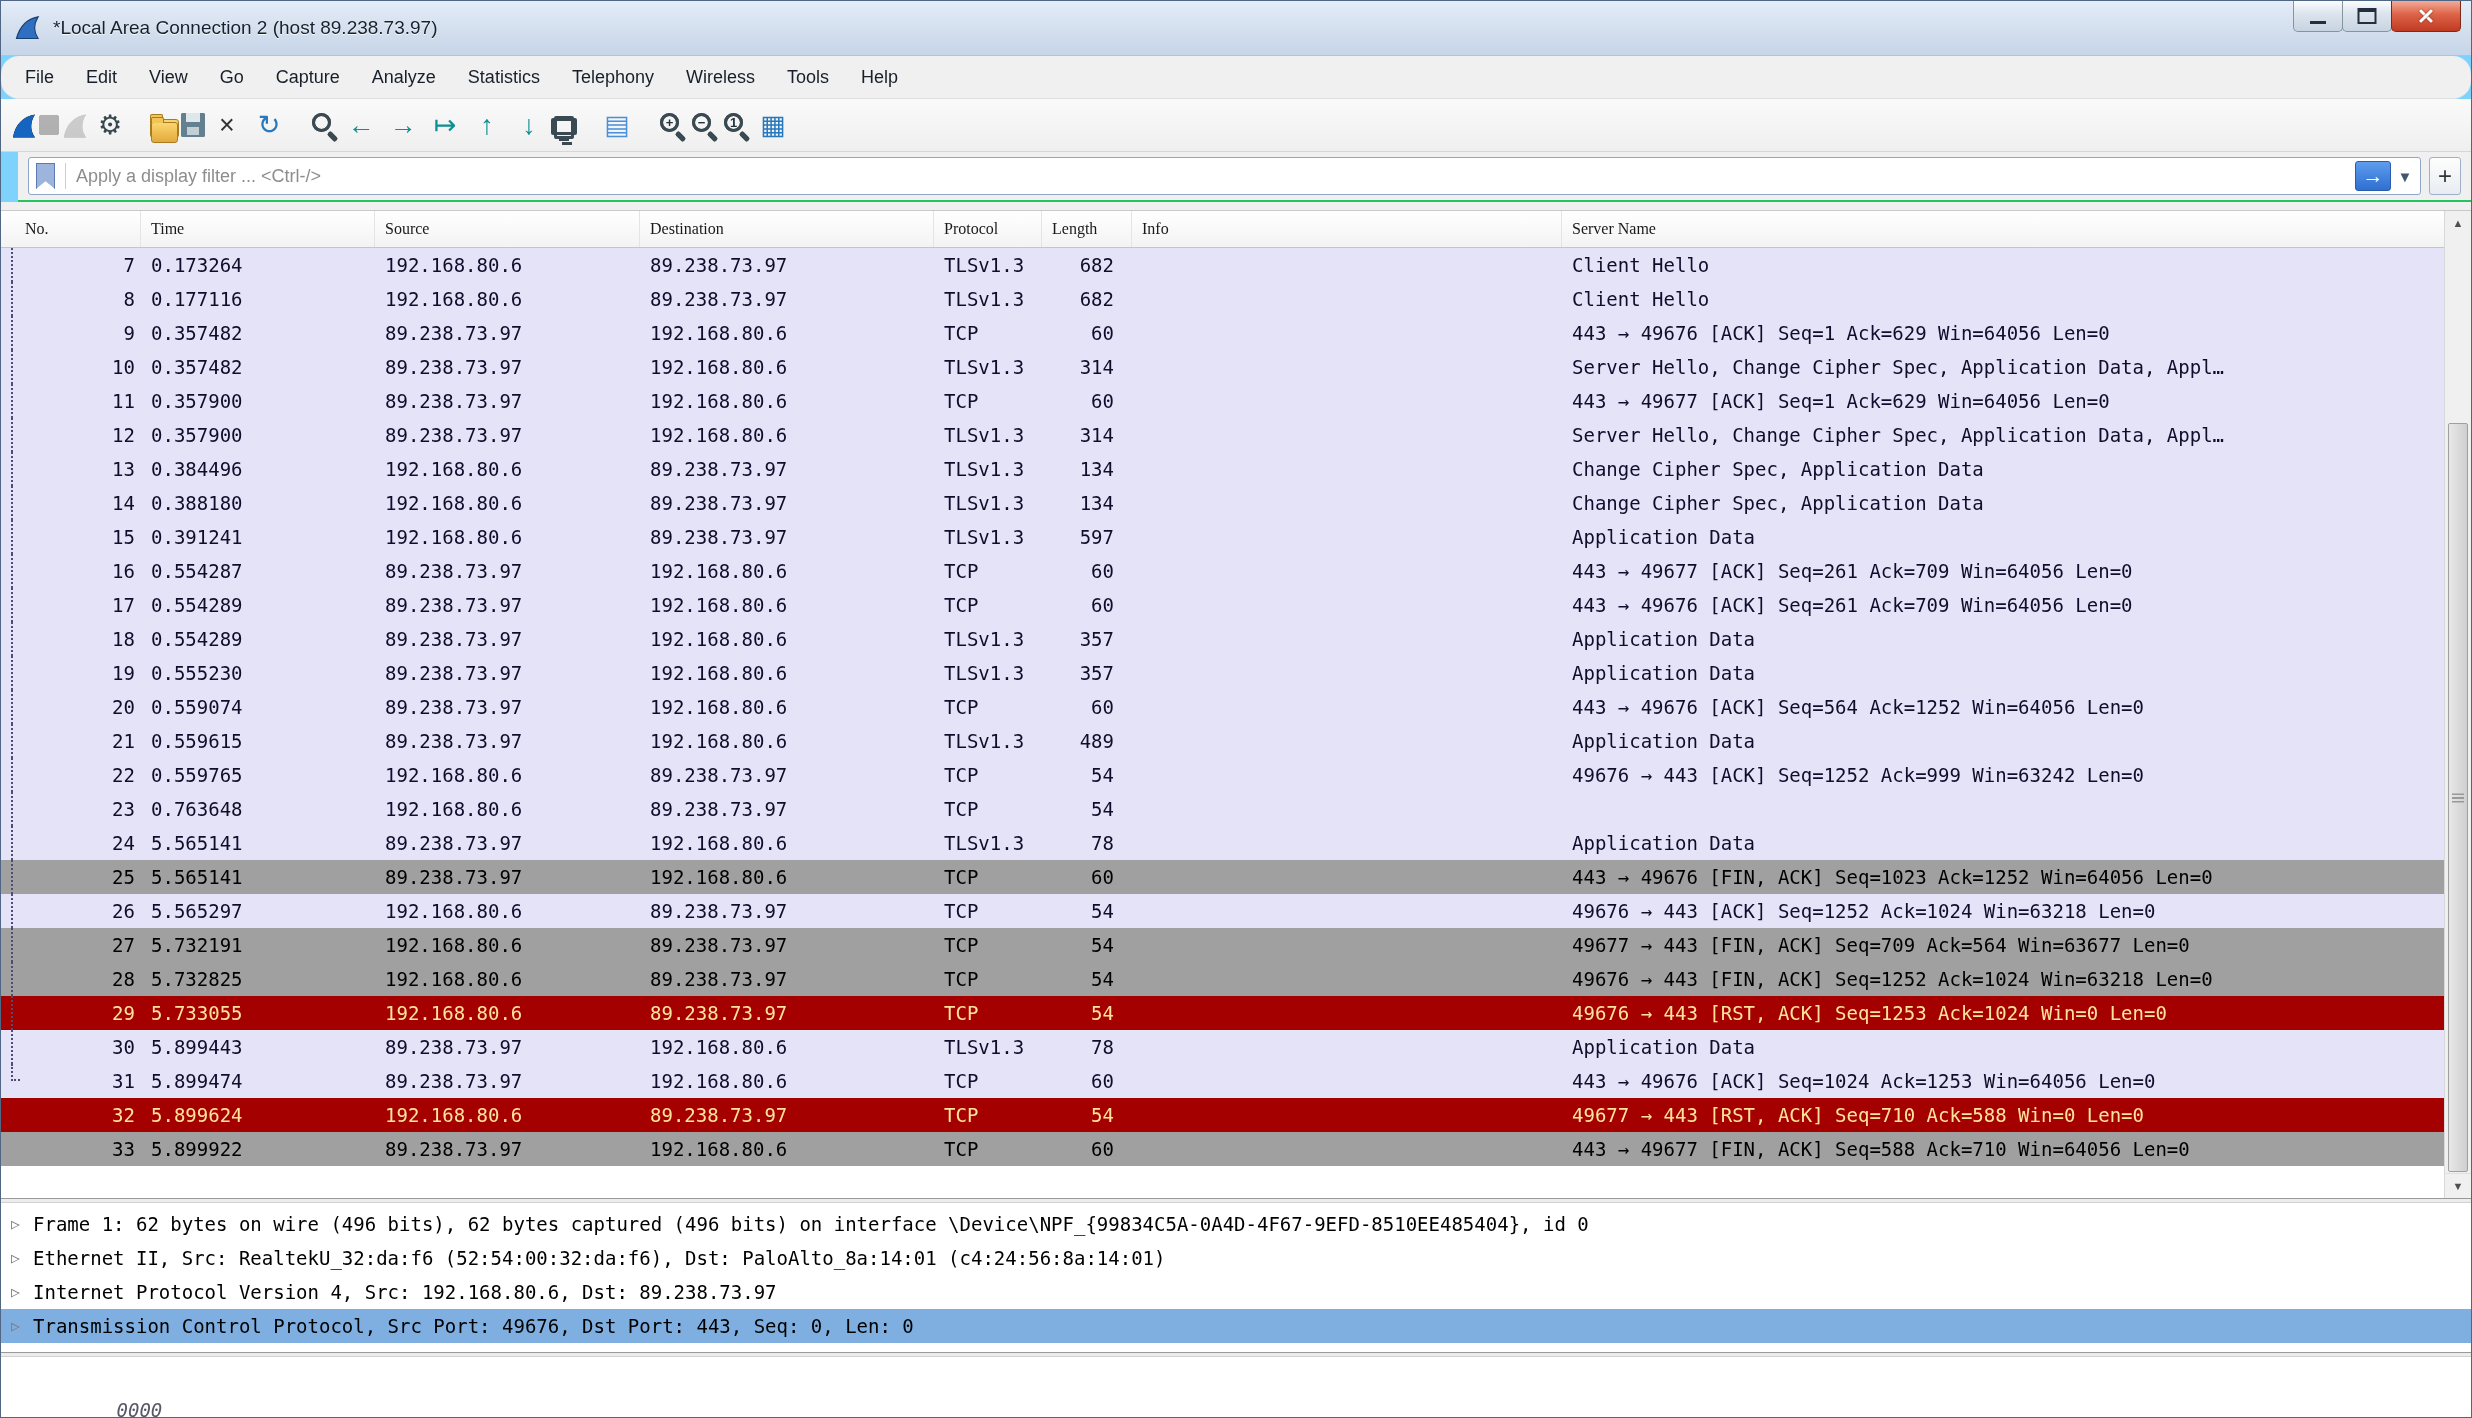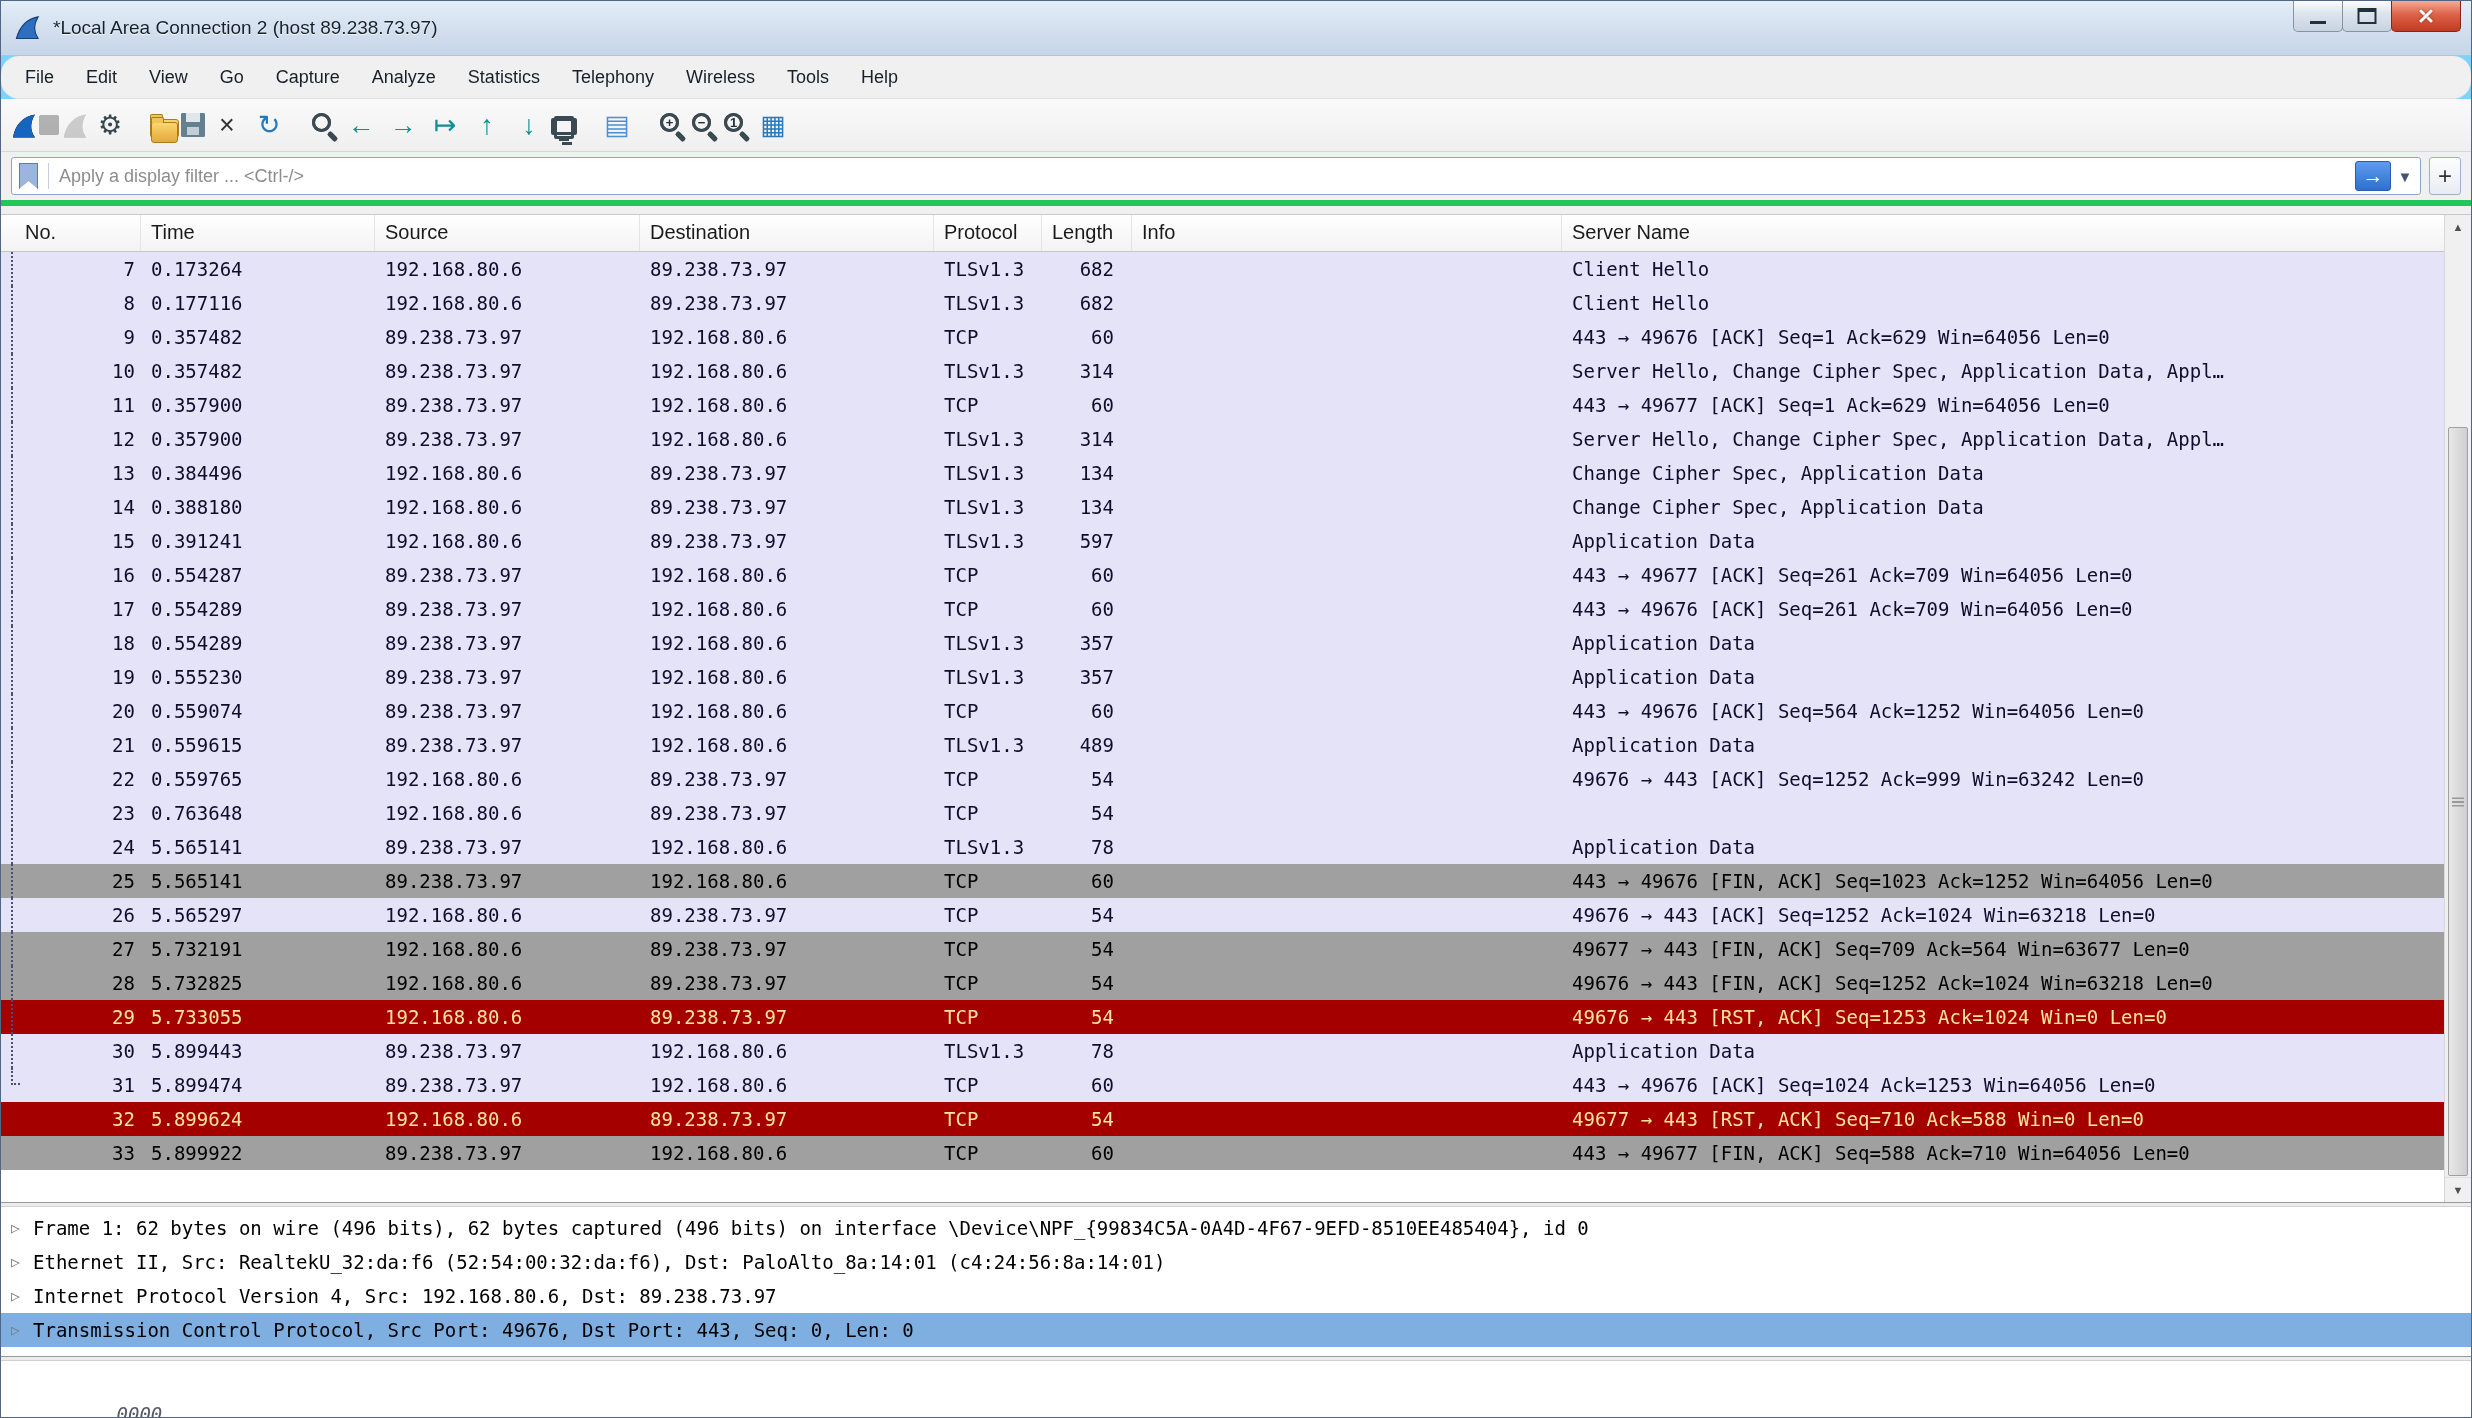--- a/index.html
+++ b/index.html
@@ -55,21 +55,21 @@
   .kind-mag::before{content:attr(data-sign);position:absolute;left:3px;top:3px;width:13px;height:13px;
     border:3px solid #3b4a52;border-radius:50%;display:flex;align-items:center;justify-content:center;
     font:700 13px/1 "Liberation Sans",sans-serif;color:#21333d;}
   .kind-mag::after{content:"";position:absolute;left:21px;top:21px;width:5px;height:11px;
     background:#3b4a52;border-radius:2px;transform:rotate(-45deg);}
   .kind-monitor{width:26px;height:17px;border:3px solid #3b4a52;border-radius:2px;margin-top:2px;position:relative;}
   .kind-monitor::after{content:"";position:absolute;left:5px;bottom:-9px;width:10px;height:3px;background:#3b4a52;}
 
   
   .filterbar{height:48px;flex:0 0 48px;background:#f0f0f0;display:flex;align-items:center;
-    padding:0 10px;border-bottom:6px solid #22c55e;}
+    padding:0 10px;border-bottom:2px solid #22c55e;margin-left:17px;}
   .fwrap{flex:1;height:38px;background:#fff;border:1px solid #8fa6c6;border-radius:3px;
     display:flex;align-items:center;padding:0 3px 0 7px;box-sizing:border-box;}
   .bookmark{width:17px;height:24px;background:#9db4dc;border:1px solid #5c7bb2;
     clip-path:polygon(0 0,100% 0,100% 100%,50% 70%,0 100%);}
   .fsep{width:1px;height:26px;background:#c4cede;margin:0 8px 0 10px;}
   .finput{flex:1;border:none;outline:none;font-size:18px;font-family:"Liberation Sans",sans-serif;
     color:#333;background:transparent;}
   .finput::placeholder{color:#8d8d8d;}
   .fapply{width:36px;height:30px;border:1px solid #2a5cae;border-radius:3px;
     background:linear-gradient(#5e9cee,#2f6fd0);color:#fff;font-size:21px;font-weight:bold;
@@ -79,22 +79,22 @@
   .fplus{width:32px;height:38px;margin-left:8px;border:1px solid #9db0c8;border-radius:3px;
     background:linear-gradient(#fdfdfd,#e8edf3);font-size:24px;color:#333;
     display:flex;align-items:center;justify-content:center;}
   .gap{height:8px;background:#f0f0f0;}
 
   
   .packet-panel{height:988px;flex:0 0 988px;background:#fff;position:relative;
     padding-right:26px;box-sizing:border-box;border-top:1px solid #c9c9c9;}
   .phead{display:grid;grid-template-columns:140px 234px 265px 294px 108px 90px 430px 1fr;
     height:36px;background:linear-gradient(#ffffff,#f3f3f3);border-bottom:1px solid #c5c5c5;}
-  .phcell{font-size:20px;line-height:35px;color:#1a1a1a;padding-left:10px;
-    border-right:1px solid #e4e4e4;overflow:hidden;white-space:nowrap;}
+  .phcell{font-size:16px;line-height:35px;color:#1a1a1a;padding-left:10px;
+    border-right:1px solid #e4e4e4;overflow:hidden;white-space:nowrap;font-family:Liberation Serif, serif;}
   .phcell:first-child{padding-left:24px;}
   .prows{font-family:"DejaVu Sans Mono","Liberation Mono",monospace;}
   .prow{display:grid;grid-template-columns:22px 118px 234px 265px 294px 108px 90px 430px 1fr;
     height:34px;}
   .pcell{font-size:19px;line-height:34px;overflow:hidden;white-space:pre;padding-left:10px;}
   .gut{padding:0;position:relative;}
   .c-no{text-align:right;padding-right:6px;padding-left:0;}
   .c-len{text-align:right;padding-right:18px;padding-left:0;}
   .style-normal{background:#e4e3f8;color:#0e0e2c;}
   .style-gray{background:#a0a0a0;color:#000;}

